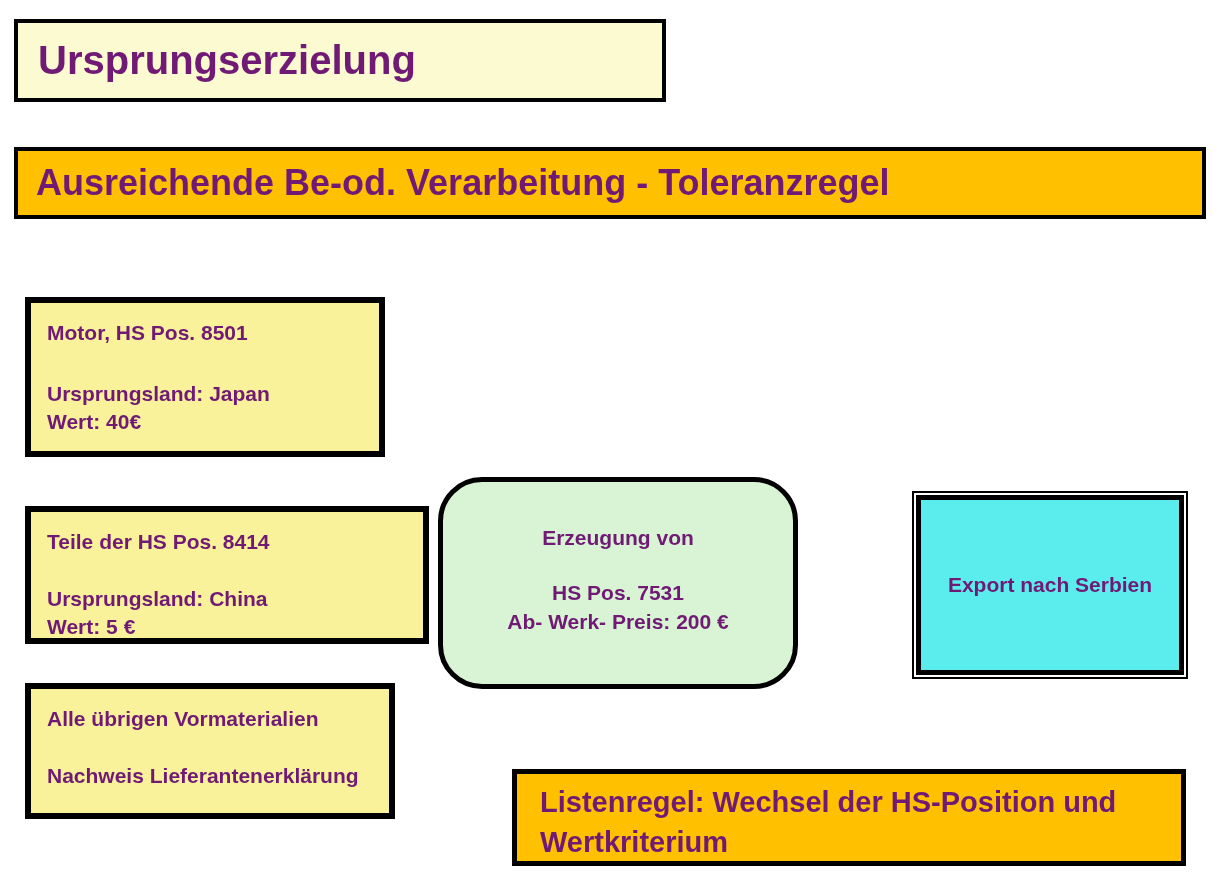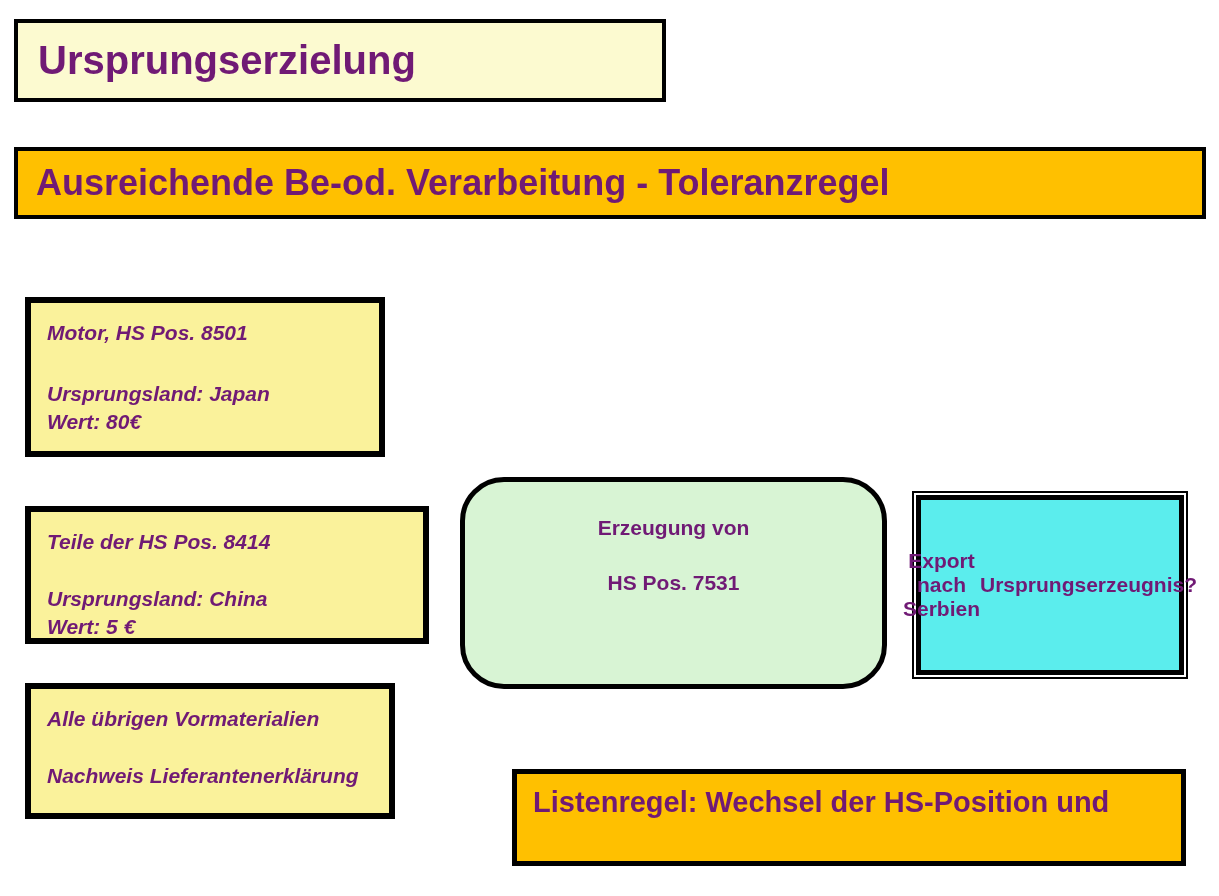--- a/index.html
+++ b/index.html
@@ -37,38 +37,38 @@
     padding-left: 18px;
     font-size: 36px; font-weight: bold;
   }
 
   
   .mat-box {
     left: 25px; width: 360px;
     background: #FAF29B;
     border: 6px solid #000000;
     padding: 16px 16px 12px 16px;
-    font-size: 21px; font-weight: bold; line-height: 1.3; font-style: italic;
+    font-size: 21px; font-weight: bold; line-height: 1.3;
   }
   .mat-1 { top: 297px; height: 160px; }
   .mat-2 { top: 506px; height: 138px; width: 404px; }
   .mat-3 { top: 683px; height: 136px; width: 370px; }
   .mat-heading { margin-bottom: 34px; }
   .mat-2 .mat-heading, .mat-3 .mat-heading { margin-bottom: 30px; }
 
   
   .production-box {
-    left: 438px; top: 477px; width: 427px; height: 212px;
+    left: 438px; top: 477px; width: 360px; height: 212px;
     background: #D8F4D4;
     border: 5px solid #000000;
     border-radius: 44px;
     display: flex; flex-direction: column; align-items: center;
-    padding-top: 32px;
+    padding-top: 42px;
     text-align: center;
-    font-size: 21px; font-weight: bold; line-height: 1.35; margin-left: 22px;
+    font-size: 21px; font-weight: bold; line-height: 1.35;
   }
   .production-spacer { height: 27px; }
 
   
   .export-box-outer {
     left: 912px; top: 491px; width: 276px; height: 188px;
     background: #ffffff;
     border: 2px solid #000000;
     padding: 2px;
   }
@@ -81,65 +81,66 @@
     text-align: center;
     font-size: 21px; font-weight: bold;
   }
   .export-spacer { height: 33px; }
 
   
   .rule-box {
     left: 512px; top: 769px; width: 674px; height: 97px;
     background: #FFC000;
     border: 5px solid #000000;
-    padding: 8px 16px;
+    padding: 8px 23px;
     font-size: 29px; font-weight: bold; line-height: 1.38;
   }
 </style>
 </head>
 <body>
 
 <div class="slide">
 
   <div class="box title-box">
     <span>Ursprungserzielung</span>
   </div>
 
   <div class="box banner">
     <span>Ausreichende Be-od. Verarbeitung - Toleranzregel</span>
   </div>
 
   <div class="box mat-box mat-1">
     <div class="mat-heading">Motor, HS Pos. 8501</div>
     <div class="mat-line">Ursprungsland: Japan</div>
-    <div class="mat-line">Wert: 80€</div>
+    <div class="mat-line">Wert: 40€</div>
   </div>
 
   <div class="box mat-box mat-2">
     <div class="mat-heading">Teile der HS Pos. 8414</div>
     <div class="mat-line">Ursprungsland: China</div>
     <div class="mat-line">Wert: 5 €</div>
   </div>
 
   <div class="box mat-box mat-3">
     <div class="mat-heading">Alle übrigen Vormaterialien</div>
     <div class="mat-line">Nachweis Lieferantenerklärung</div>
   </div>
 
   <div class="box production-box">
     <div>Erzeugung von</div>
     <div class="production-spacer"></div>
     <div>HS Pos. 7531</div>
+    <div>Ab- Werk- Preis: 200 €</div>
   </div>
 
   <div class="box export-box-outer">
     <div class="export-box-inner">
       <div>Export nach Serbien</div>
       <div class="export-spacer"></div>
-      <div>Ursprungserzeugnis?</div>
     </div>
   </div>
 
   <div class="box rule-box">
     <div>Listenregel: Wechsel der HS-Position und</div>
+    <div>Wertkriterium</div>
   </div>
 
 </div>
 
 </body></html>

